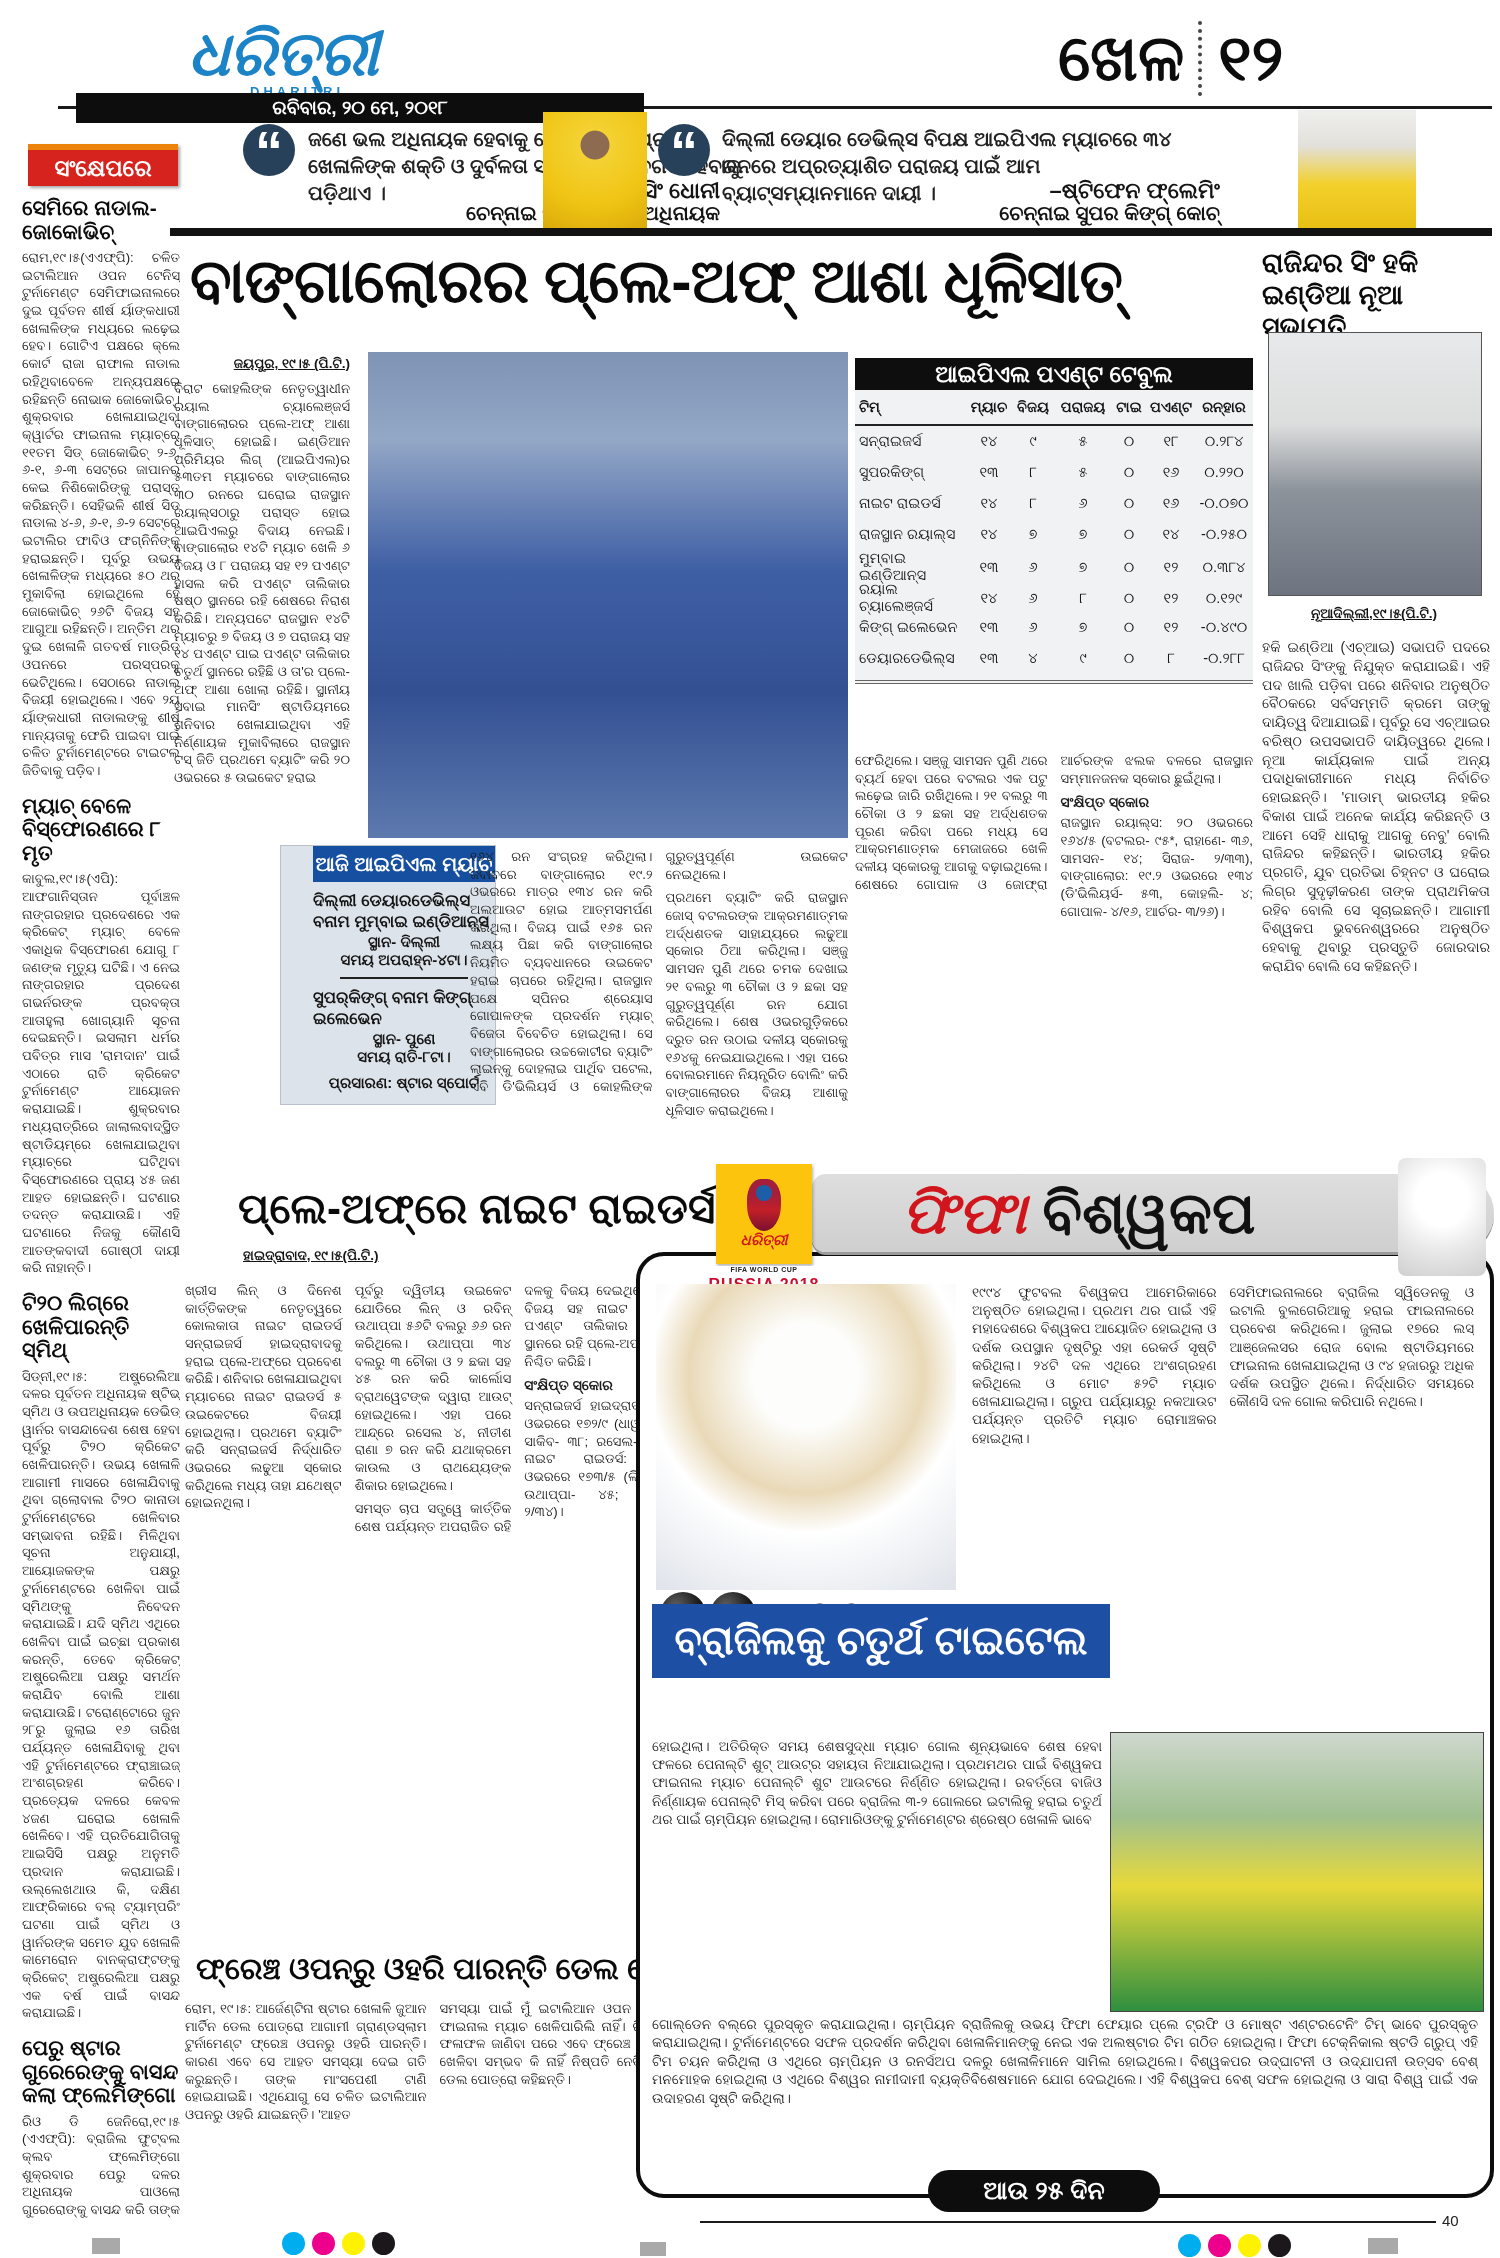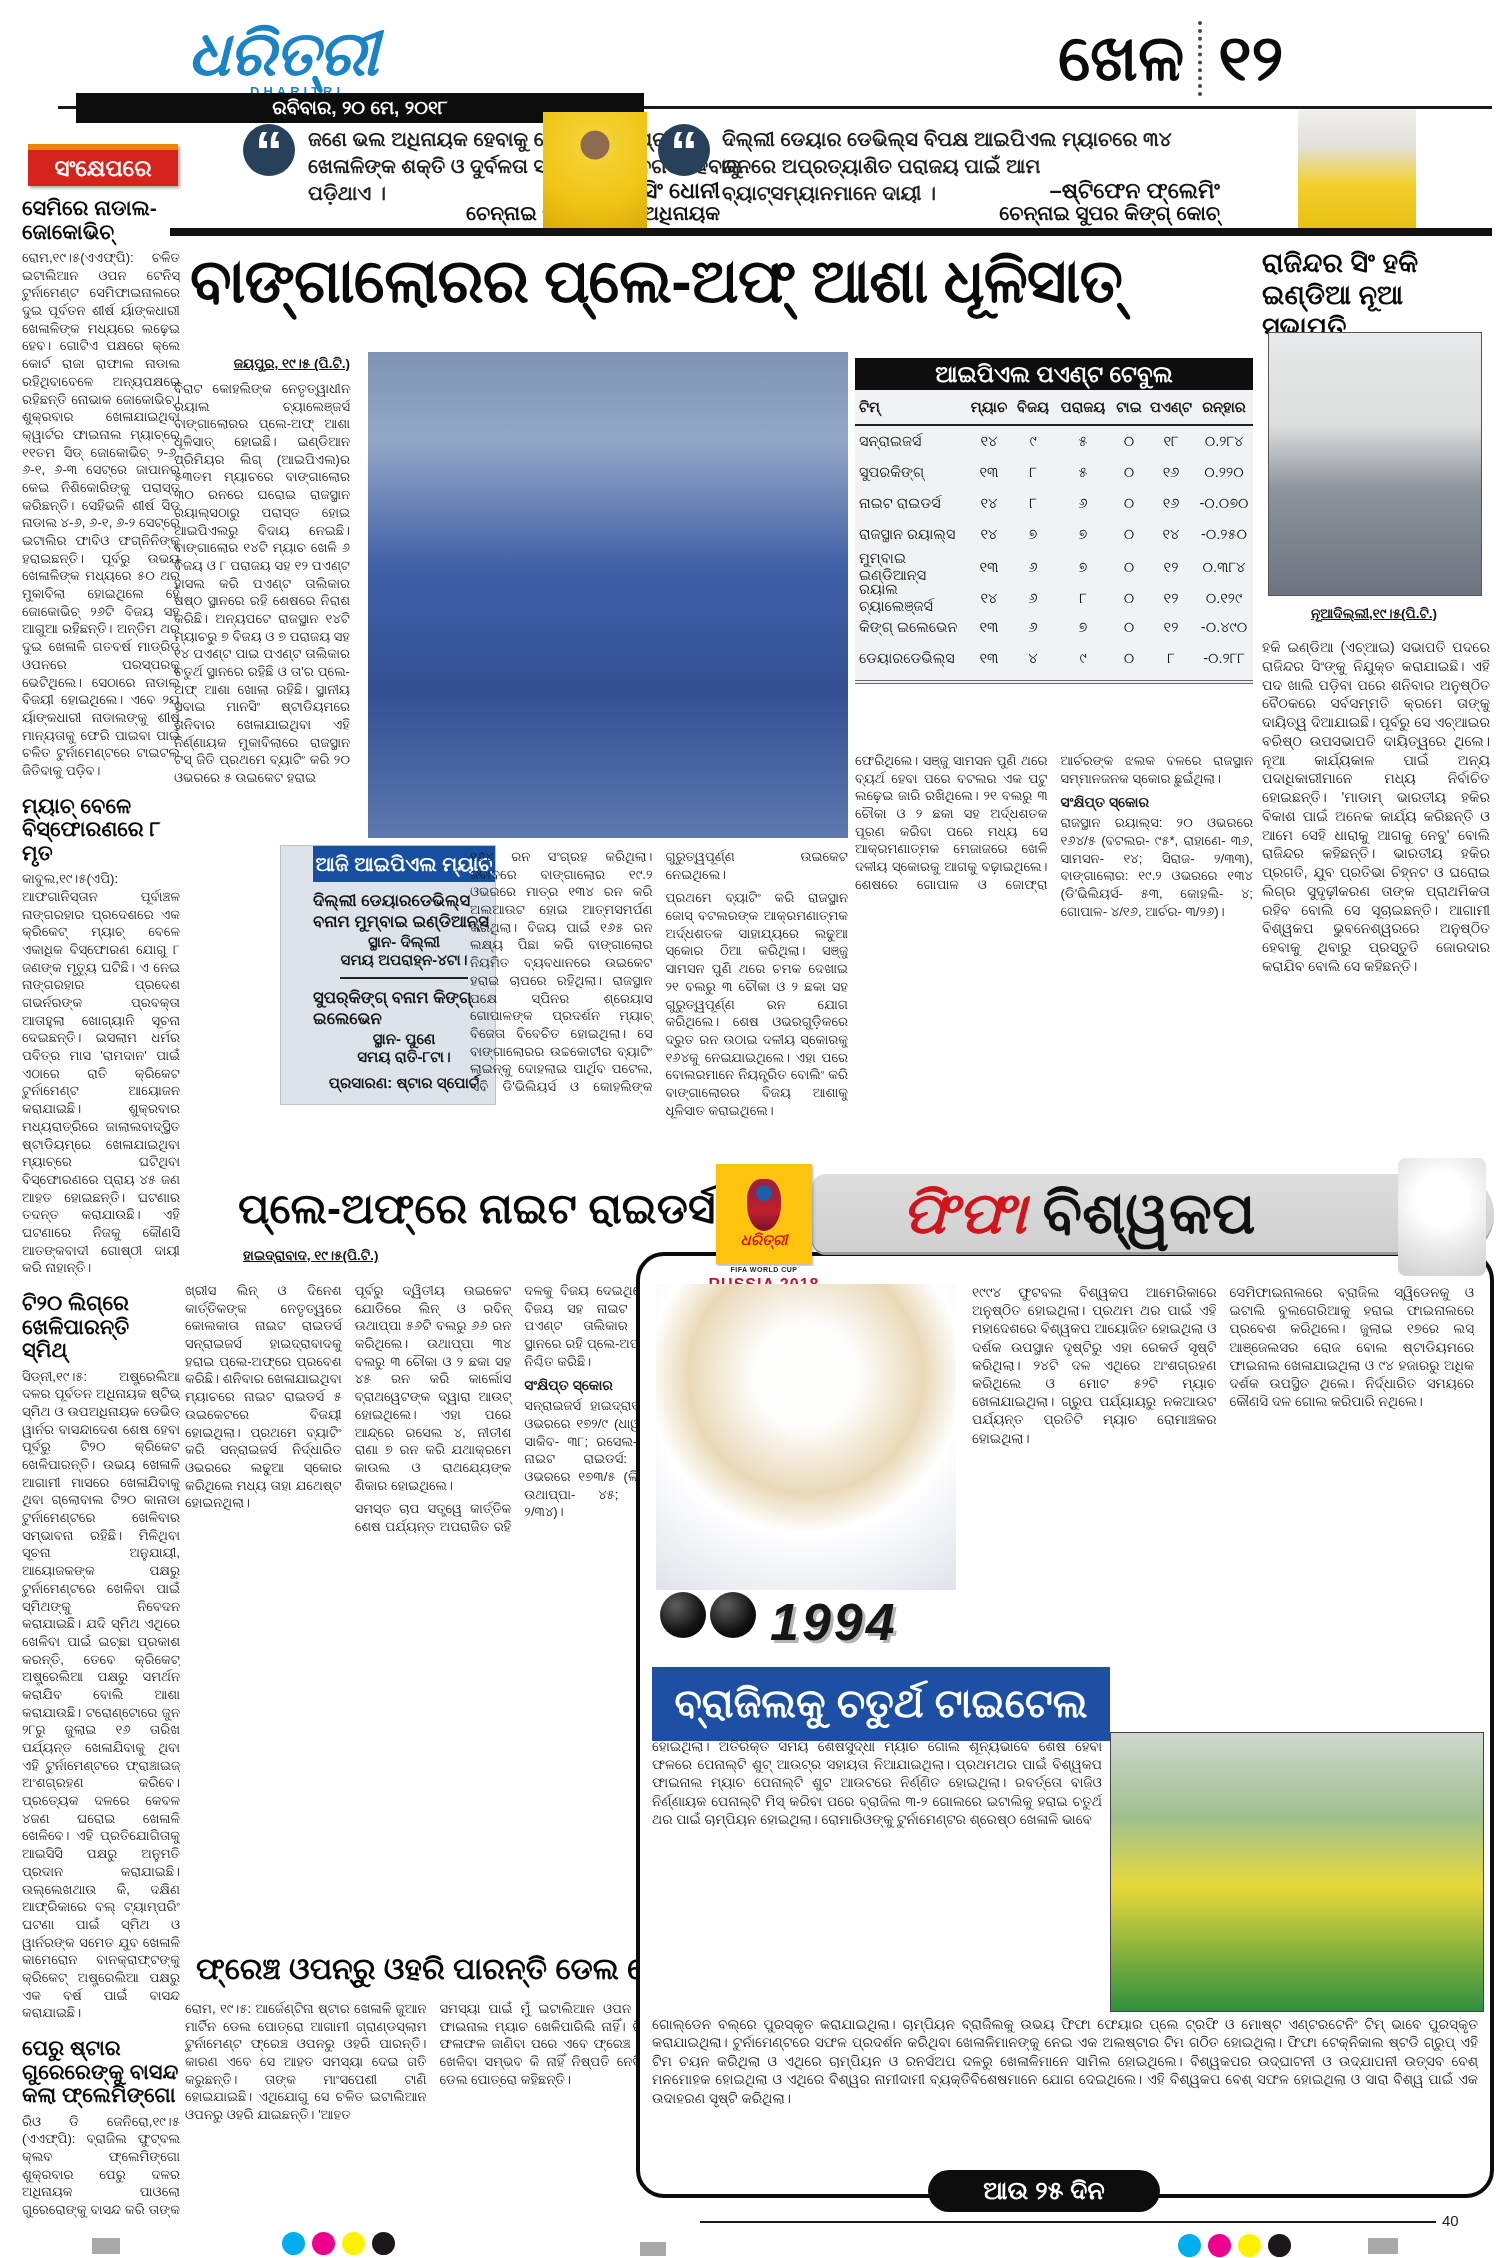--- a/index.html
+++ b/index.html
@@ -302,21 +302,21 @@
 <div class="abs" style="left:660px;top:1592px;">
   <span class="ball"></span><span class="ball" style="margin-left:4px;"></span>
 </div>
 <div class="abs wc-year" style="left:770px;top:1592px;">1994</div>
 
 <div class="abs jtext cols2" style="left:972px;top:1284px;width:502px;height:358px;font-size:13.6px;">
   <p style="margin:0;">୧୯୯୪ ଫୁଟବଲ ବିଶ୍ୱକପ ଆମେରିକାରେ ଅନୁଷ୍ଠିତ ହୋଇଥିଲା। ପ୍ରଥମ ଥର ପାଇଁ ଏହି ମହାଦେଶରେ ବିଶ୍ୱକପ ଆୟୋଜିତ ହୋଇଥିଲା ଓ ଦର୍ଶକ ଉପସ୍ଥାନ ଦୃଷ୍ଟିରୁ ଏହା ରେକର୍ଡ ସୃଷ୍ଟି କରିଥିଲା। ୨୪ଟି ଦଳ ଏଥିରେ ଅଂଶଗ୍ରହଣ କରିଥିଲେ ଓ ମୋଟ ୫୨ଟି ମ୍ୟାଚ ଖେଳାଯାଇଥିଲା। ଗ୍ରୁପ ପର୍ଯ୍ୟାୟରୁ ନକଆଉଟ ପର୍ଯ୍ୟନ୍ତ ପ୍ରତିଟି ମ୍ୟାଚ ରୋମାଞ୍ଚକର ହୋଇଥିଲା।</p>
   <p style="margin:6px 0 0 0;">ସେମିଫାଇନାଲରେ ବ୍ରାଜିଲ ସ୍ୱିଡେନକୁ ଓ ଇଟାଲି ବୁଲଗେରିଆକୁ ହରାଇ ଫାଇନାଲରେ ପ୍ରବେଶ କରିଥିଲେ। ଜୁଲାଇ ୧୭ରେ ଲସ୍ ଆଞ୍ଜେଲସର ରୋଜ ବୋଲ ଷ୍ଟାଡିୟମରେ ଫାଇନାଲ ଖେଳାଯାଇଥିଲା ଓ ୯୪ ହଜାରରୁ ଅଧିକ ଦର୍ଶକ ଉପସ୍ଥିତ ଥିଲେ। ନିର୍ଦ୍ଧାରିତ ସମୟରେ କୌଣସି ଦଳ ଗୋଲ କରିପାରି ନଥିଲେ।</p>
 </div>
 
-<div class="abs wc-bluehead" style="left:652px;top:1667px;width:458px;height:74px;">ବ୍ରାଜିଲକୁ ଚତୁର୍ଥ ଟାଇଟେଲ</div>
+<div class="abs wc-bluehead" style="left:652px;top:1604px;width:458px;height:74px;">ବ୍ରାଜିଲକୁ ଚତୁର୍ଥ ଟାଇଟେଲ</div>
 
 <div class="abs jtext" style="left:652px;top:1738px;width:450px;height:270px;font-size:13.6px;">ହୋଇଥିଲା। ଅତିରିକ୍ତ ସମୟ ଶେଷସୁଦ୍ଧା ମ୍ୟାଚ ଗୋଲ ଶୂନ୍ୟଭାବେ ଶେଷ ହେବା ଫଳରେ ପେନାଲ୍ଟି ଶୁଟ୍ ଆଉଟ୍‌ର ସହାୟତା ନିଆଯାଇଥିଲା। ପ୍ରଥମଥର ପାଇଁ ବିଶ୍ୱକପ ଫାଇନାଲ ମ୍ୟାଚ ପେନାଲ୍ଟି ଶୁଟ ଆଉଟରେ ନିର୍ଣ୍ଣିତ ହୋଇଥିଲା। ରବର୍ତ୍ତୋ ବାଜିଓ ନିର୍ଣ୍ଣାୟକ ପେନାଲ୍ଟି ମିସ୍ କରିବା ପରେ ବ୍ରାଜିଲ ୩-୨ ଗୋଲରେ ଇଟାଲିକୁ ହରାଇ ଚତୁର୍ଥ ଥର ପାଇଁ ଚାମ୍ପିୟନ ହୋଇଥିଲା। ରୋମାରିଓଙ୍କୁ ଟୁର୍ନାମେଣ୍ଟର ଶ୍ରେଷ୍ଠ ଖେଳାଳି ଭାବେ</div>
 
 <div class="abs ph ph-brazil" style="left:1110px;top:1732px;width:372px;height:278px;"></div>
 
 <div class="abs jtext" style="left:652px;top:2016px;width:826px;height:128px;font-size:13.8px;">ଗୋଲ୍ଡେନ ବଲ୍‌ରେ ପୁରସ୍କୃତ କରାଯାଇଥିଲା। ଚାମ୍ପିୟନ ବ୍ରାଜିଲକୁ ଉଭୟ ଫିଫା ଫେୟାର ପ୍ଲେ ଟ୍ରଫି ଓ ମୋଷ୍ଟ ଏଣ୍ଟରଟେନିଂ ଟିମ୍ ଭାବେ ପୁରସ୍କୃତ କରାଯାଇଥିଲା। ଟୁର୍ନାମେଣ୍ଟରେ ସଫଳ ପ୍ରଦର୍ଶନ କରିଥିବା ଖେଳାଳିମାନଙ୍କୁ ନେଇ ଏକ ଅଲଷ୍ଟାର ଟିମ ଗଠିତ ହୋଇଥିଲା। ଫିଫା ଟେକ୍ନିକାଲ ଷ୍ଟଡି ଗ୍ରୁପ୍ ଏହି ଟିମ ଚୟନ କରିଥିଲା ଓ ଏଥିରେ ଚାମ୍ପିୟନ ଓ ରନର୍ସଅପ ଦଳରୁ ଖେଳାଳିମାନେ ସାମିଲ ହୋଇଥିଲେ। ବିଶ୍ୱକପର ଉଦ୍‌ଘାଟନୀ ଓ ଉଦ୍‌ଯାପନୀ ଉତ୍ସବ ବେଶ୍ ମନମୋହକ ହୋଇଥିଲା ଓ ଏଥିରେ ବିଶ୍ୱର ନାମୀଦାମୀ ବ୍ୟକ୍ତିବିଶେଷମାନେ ଯୋଗ ଦେଇଥିଲେ। ଏହି ବିଶ୍ୱକପ ବେଶ୍ ସଫଳ ହୋଇଥିଲା ଓ ସାରା ବିଶ୍ୱ ପାଇଁ ଏକ ଉଦାହରଣ ସୃଷ୍ଟି କରିଥିଲା।</div>
 
 <div class="abs wc-tag" style="left:928px;top:2170px;width:232px;height:42px;">ଆଉ ୨୫ ଦିନ</div>
 
 <div class="abs footline" style="left:700px;top:2221px;width:736px;"></div>

